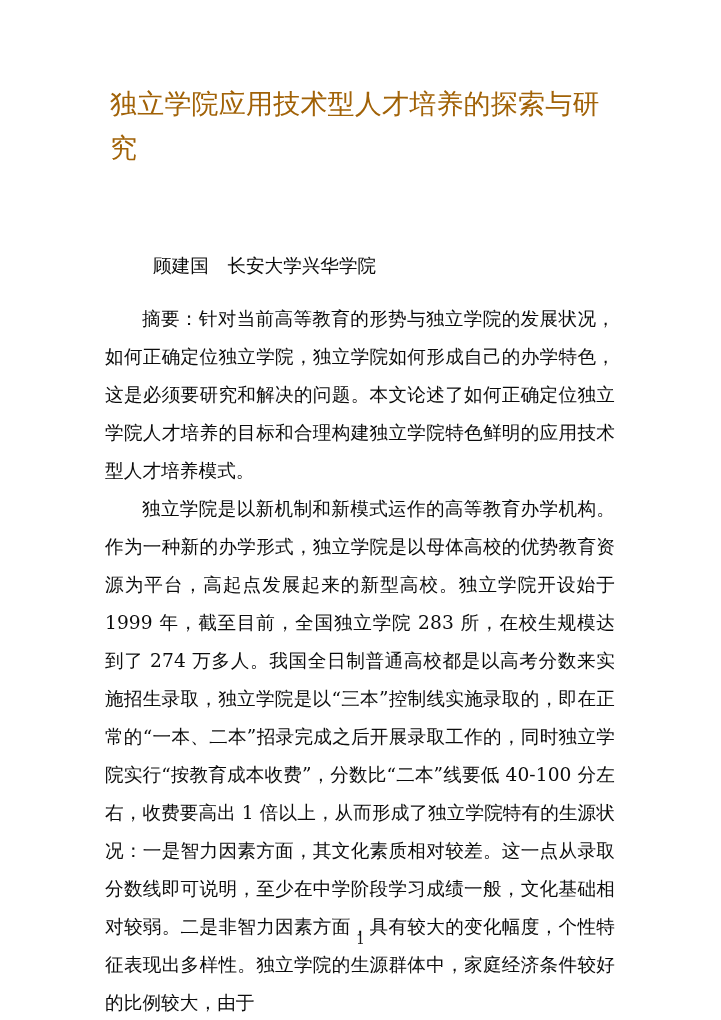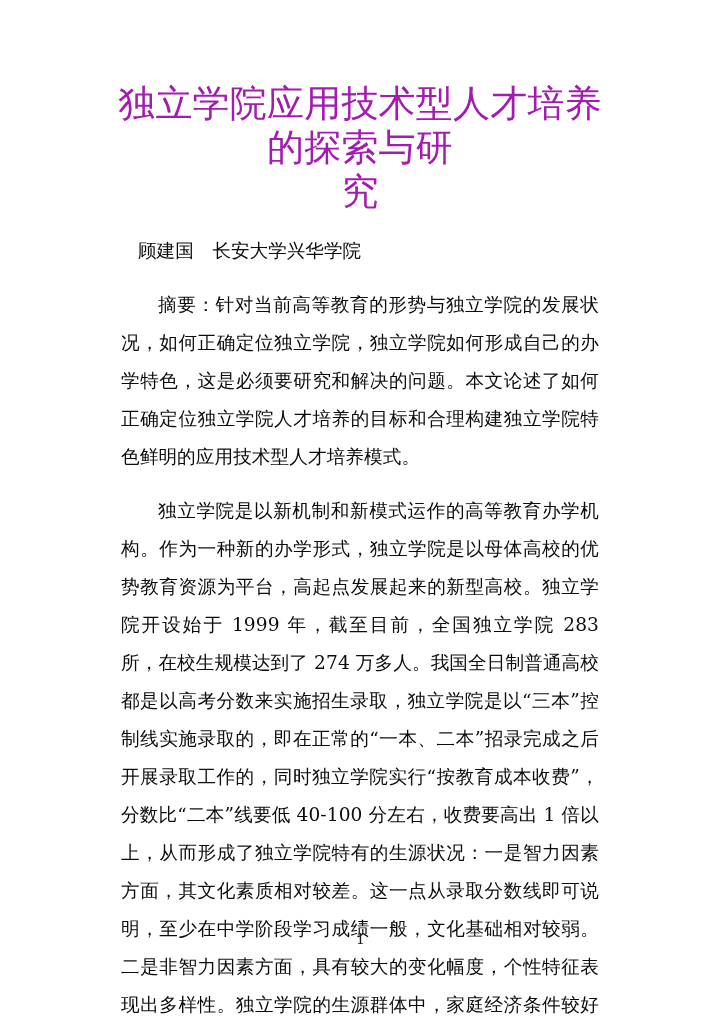--- a/index.html
+++ b/index.html
@@ -24,55 +24,55 @@
     height: 1020px;
     background: #ffffff;
   }
 
   
   .doc-title {
     position: absolute;
     left: 110px;
     top: 82px;
     width: 500px;
-    text-align: center;
-    font-size: 37px;
+    text-align: left;
+    font-size: 27px;
     line-height: 44px;
     letter-spacing: 0.2px;
     font-weight: 400;
-    color: #a21caf;
+    color: #a16207;
   }
 
   
   .text-column {
     position: absolute;
     left: 105px;
     top: 232px;
     width: 510px;
   }
 
   .para {
     font-size: 18.6px;
     line-height: 38px;
     text-align: justify;
     text-justify: inter-character;
     text-align-last: left;
-    margin: 16px;
+    margin: 0;
     color: #0c0c0c;
     letter-spacing: 0.1px;
   }
 
   .para.indent {
     text-indent: 37px;
   }
 
   .author-line {
     font-size: 18.6px;
     line-height: 38px;
-    margin: 0;
+    margin: 15px;
     text-indent: 33px;
     color: #0c0c0c;
   }
 
   
   .page-number {
     position: absolute;
     left: 0;
     top: 930px;
     width: 721px;

